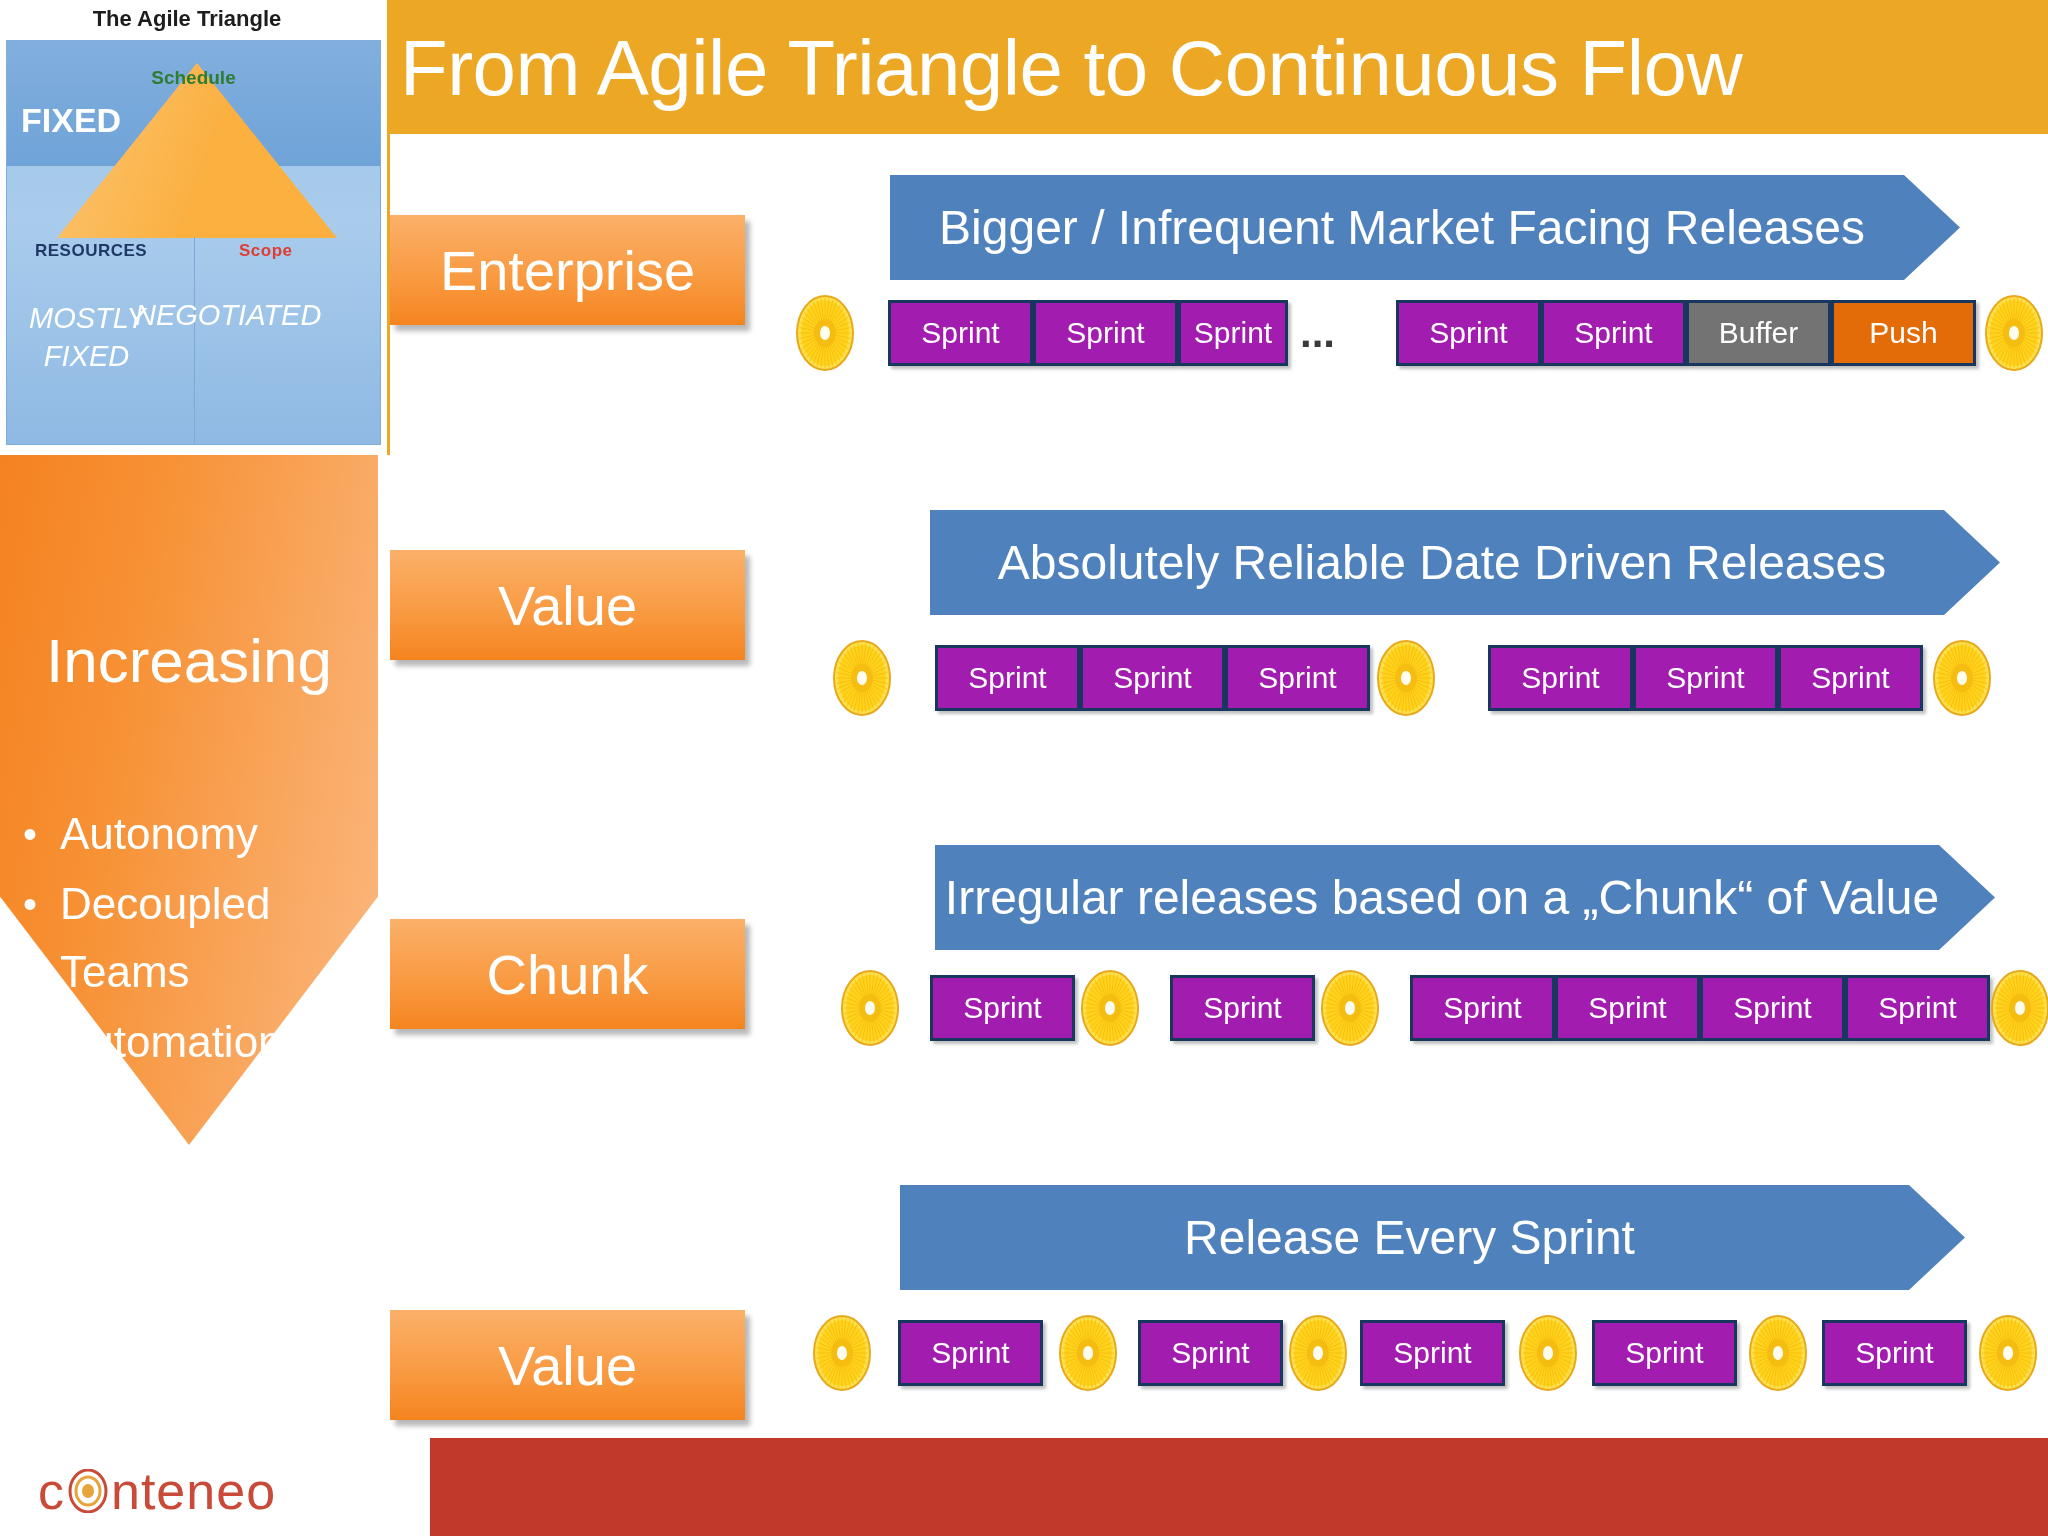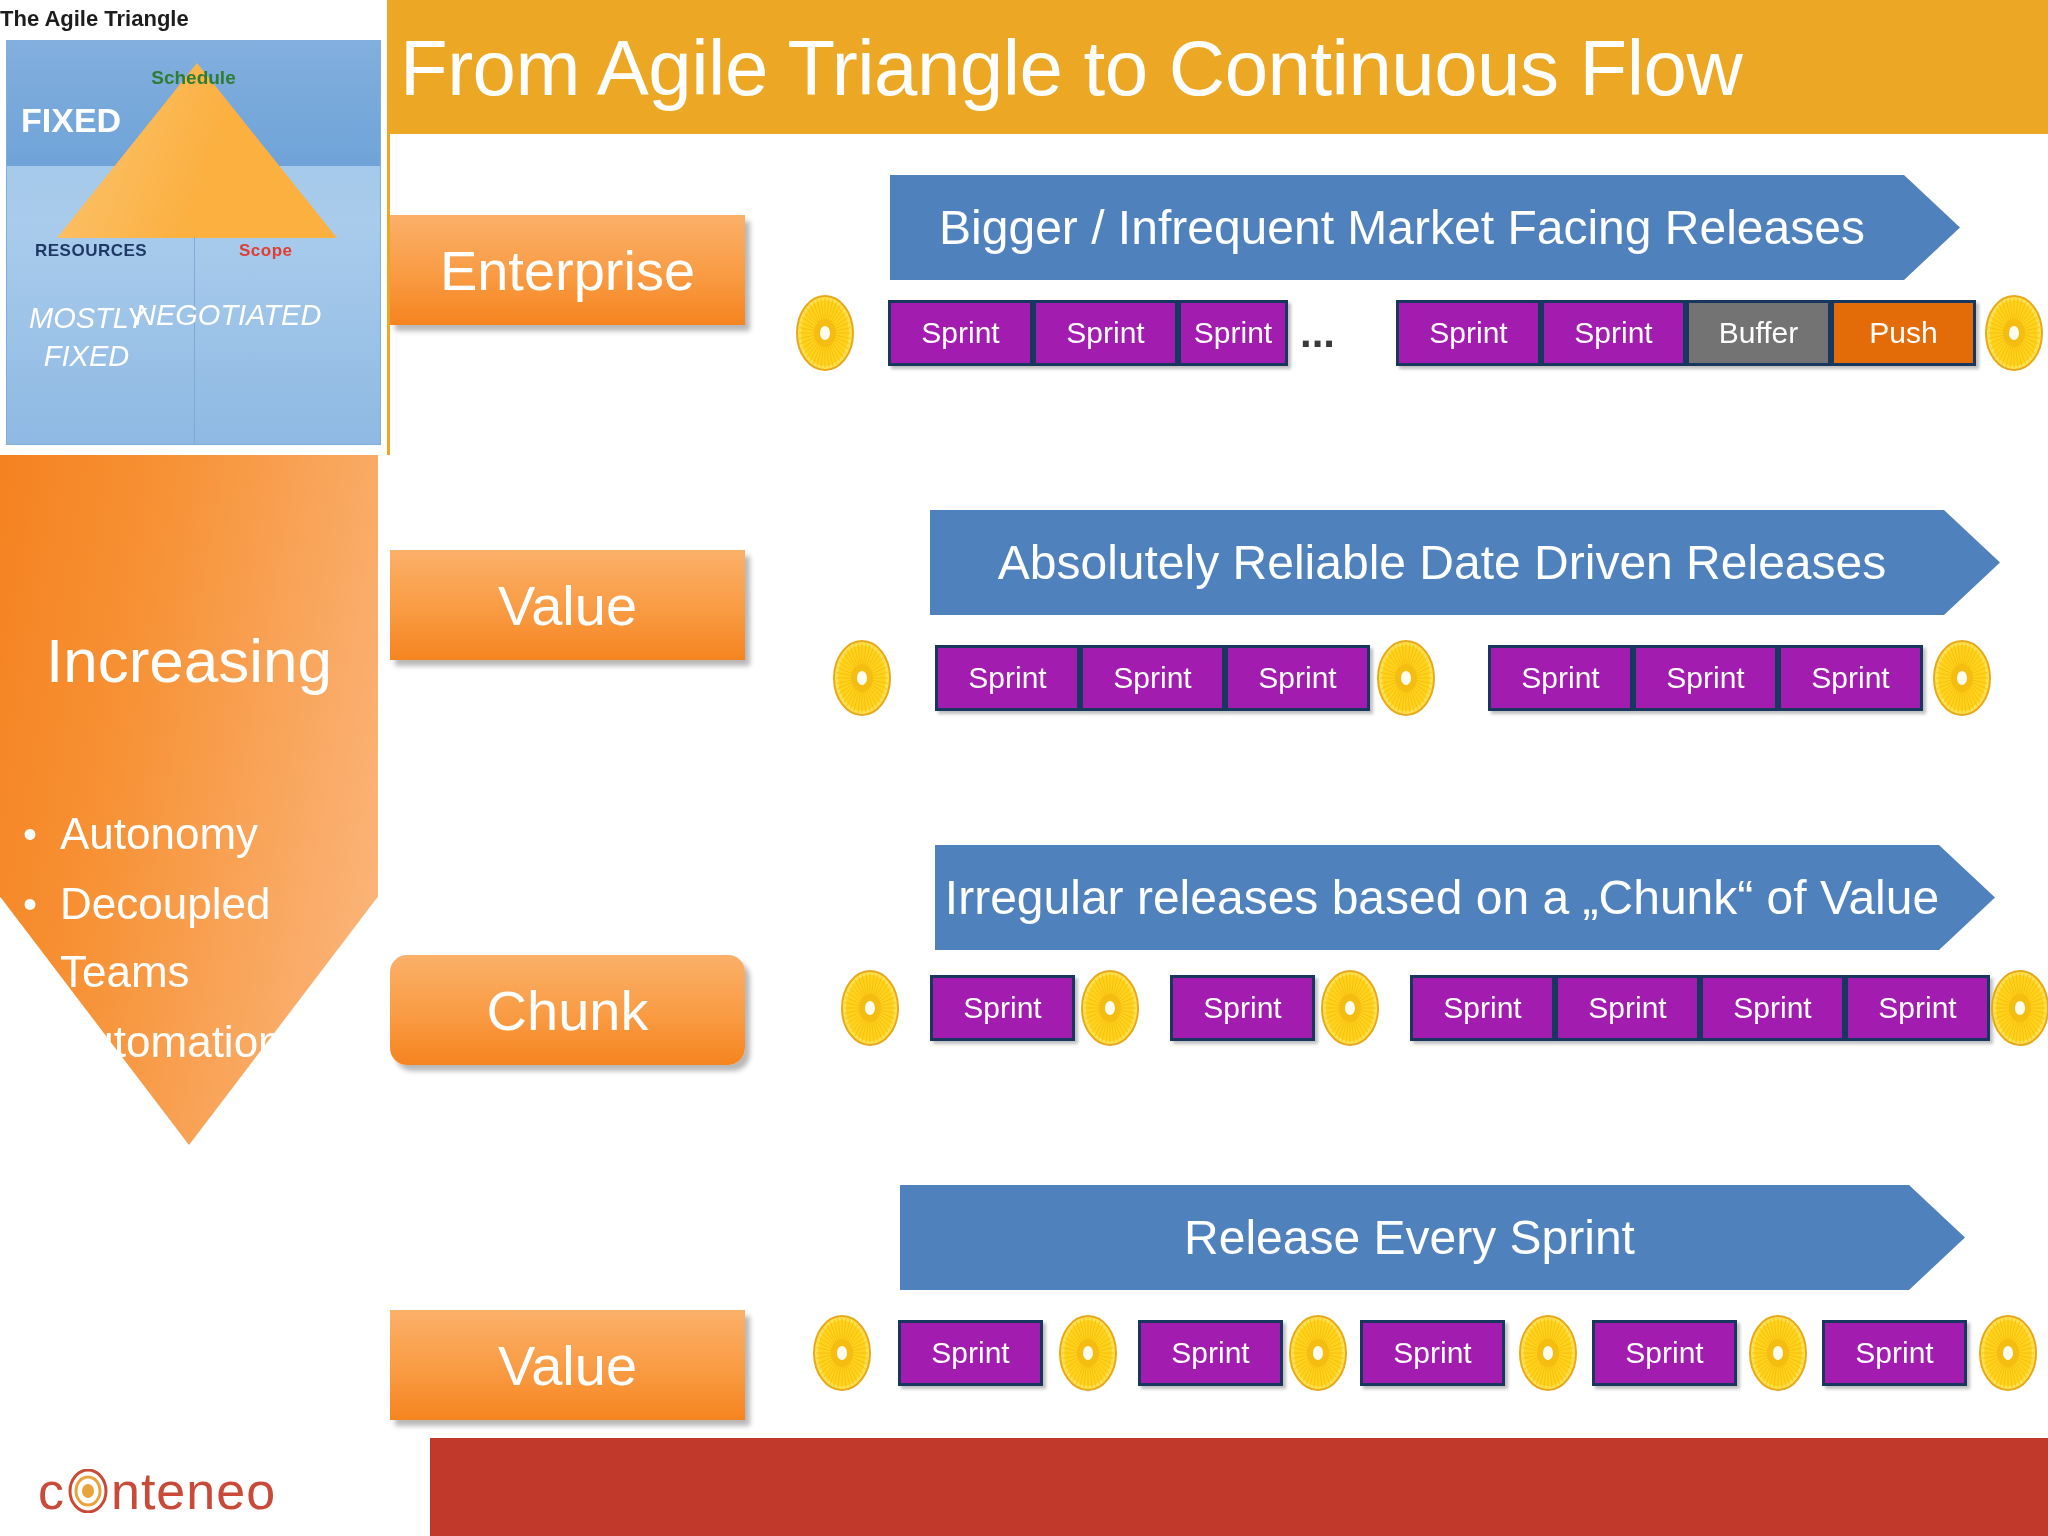--- a/index.html
+++ b/index.html
@@ -8,21 +8,21 @@
 
   
   .title-band{position:absolute;left:390px;top:0;width:1658px;height:134px;background:#ECA825;}
   .title-text{position:absolute;left:400px;top:14px;width:1640px;height:108px;
     color:#ffffff;font-size:78px;line-height:108px;font-family:"Liberation Sans Narrow","Liberation Sans",sans-serif;
     letter-spacing:-0.5px;white-space:nowrap;}
 
   
   .triangle-card{position:absolute;left:0;top:0;width:390px;height:455px;background:#ffffff;
      border-right:3px solid #ECA825;box-sizing:border-box;}
-  .tc-title{position:absolute;left:0;top:6px;width:374px;font-size:22px;font-weight:bold;color:#1d1d1d;}
+  .tc-title{position:absolute;left:0;top:6px;width:374px;text-align:center;font-size:22px;font-weight:bold;color:#1d1d1d;}
   .tc-body{position:absolute;left:6px;top:40px;width:375px;height:405px;
      background:linear-gradient(180deg,#9DC3E6 0%,#A9CCEC 45%,#8FB9E3 100%);
      border:1px solid #7FAEDB;box-sizing:border-box;overflow:hidden;}
   .tc-upperband{position:absolute;left:0;top:0;width:100%;height:125px;
      background:linear-gradient(180deg,#82AFDE 0%,#6FA3D8 100%);}
   .tc-fixed{position:absolute;left:14px;top:60px;font-size:34px;font-weight:bold;color:#ffffff;
      font-family:"Liberation Sans",sans-serif;}
   .tc-tri{position:absolute;left:50px;top:22px;width:0;height:0;
      border-left:140px solid transparent;border-right:140px solid transparent;
      border-bottom:175px solid #FBB040;}
@@ -376,21 +376,21 @@
           <line x1="35.29" y1="29.29" x2="45.28" y2="10.68" stroke="#F2B705" stroke-width="0.9" opacity="0.75"></line>
           <line x1="36.36" y1="30.51" x2="48.38" y2="14.25" stroke="#F2B705" stroke-width="0.9" opacity="0.75"></line>
           <line x1="37.28" y1="31.95" x2="51.03" y2="18.43" stroke="#F2B705" stroke-width="0.9" opacity="0.75"></line>
           <line x1="38.02" y1="33.55" x2="53.17" y2="23.11" stroke="#F2B705" stroke-width="0.9" opacity="0.75"></line>
           <line x1="38.56" y1="35.29" x2="54.73" y2="28.18" stroke="#F2B705" stroke-width="0.9" opacity="0.75"></line>
           <line x1="38.89" y1="37.12" x2="55.68" y2="33.52" stroke="#F2B705" stroke-width="0.9" opacity="0.75"></line>
           <ellipse cx="30" cy="39" rx="11" ry="14" fill="#F5BD12"></ellipse>
           <ellipse cx="30" cy="39" rx="5" ry="7" fill="#FFFDF0"></ellipse>
         </svg>
       </div>
-      <div class="stage-chip" style="left: 390px; top: 955px; border-radius: 17px;">Chunk</div>
+      <div class="stage-chip" style="left: 390px; top: 919px;">Chunk</div>
       <div class="banner" style="left: 935px; top: 845px; width: 1060px;">Irregular releases based on a „Chunk“ of Value</div>
       <div class="coin" style="left: 840px; top: 969px;">
         <svg viewBox="0 0 60 78">
           <ellipse cx="30" cy="39" rx="28" ry="37" fill="#FFE14D" stroke="#E8A81B" stroke-width="2"></ellipse>
           <ellipse cx="30" cy="39" rx="24" ry="33" fill="#FFD21E"></ellipse>
           <line x1="39.00" y1="39.00" x2="56.00" y2="39.00" stroke="#F2B705" stroke-width="0.9" opacity="0.75"></line>
           <line x1="38.89" y1="40.88" x2="55.68" y2="44.48" stroke="#F2B705" stroke-width="0.9" opacity="0.75"></line>
           <line x1="38.56" y1="42.71" x2="54.73" y2="49.82" stroke="#F2B705" stroke-width="0.9" opacity="0.75"></line>
           <line x1="38.02" y1="44.45" x2="53.17" y2="54.89" stroke="#F2B705" stroke-width="0.9" opacity="0.75"></line>
           <line x1="37.28" y1="46.05" x2="51.03" y2="59.57" stroke="#F2B705" stroke-width="0.9" opacity="0.75"></line>

